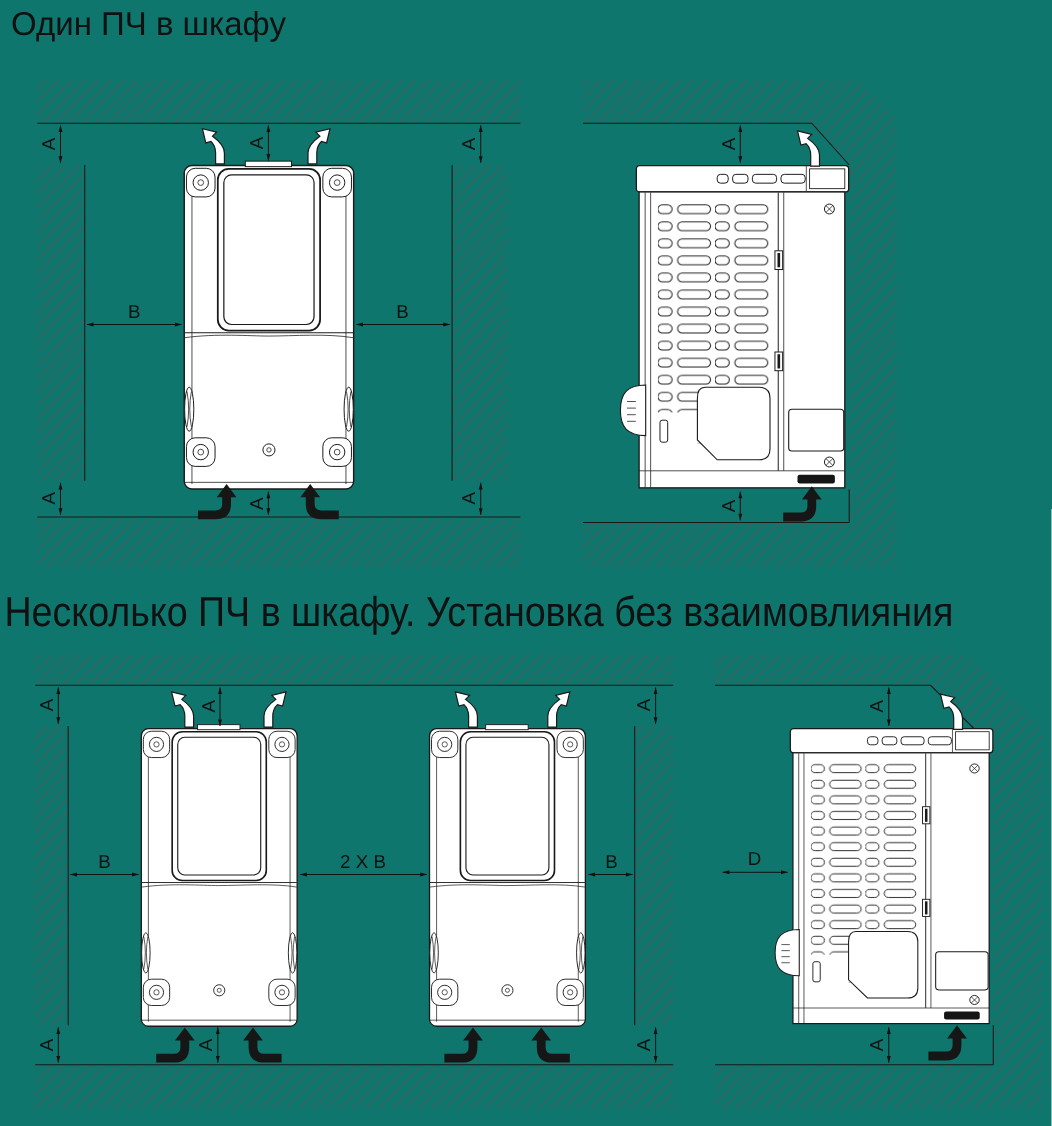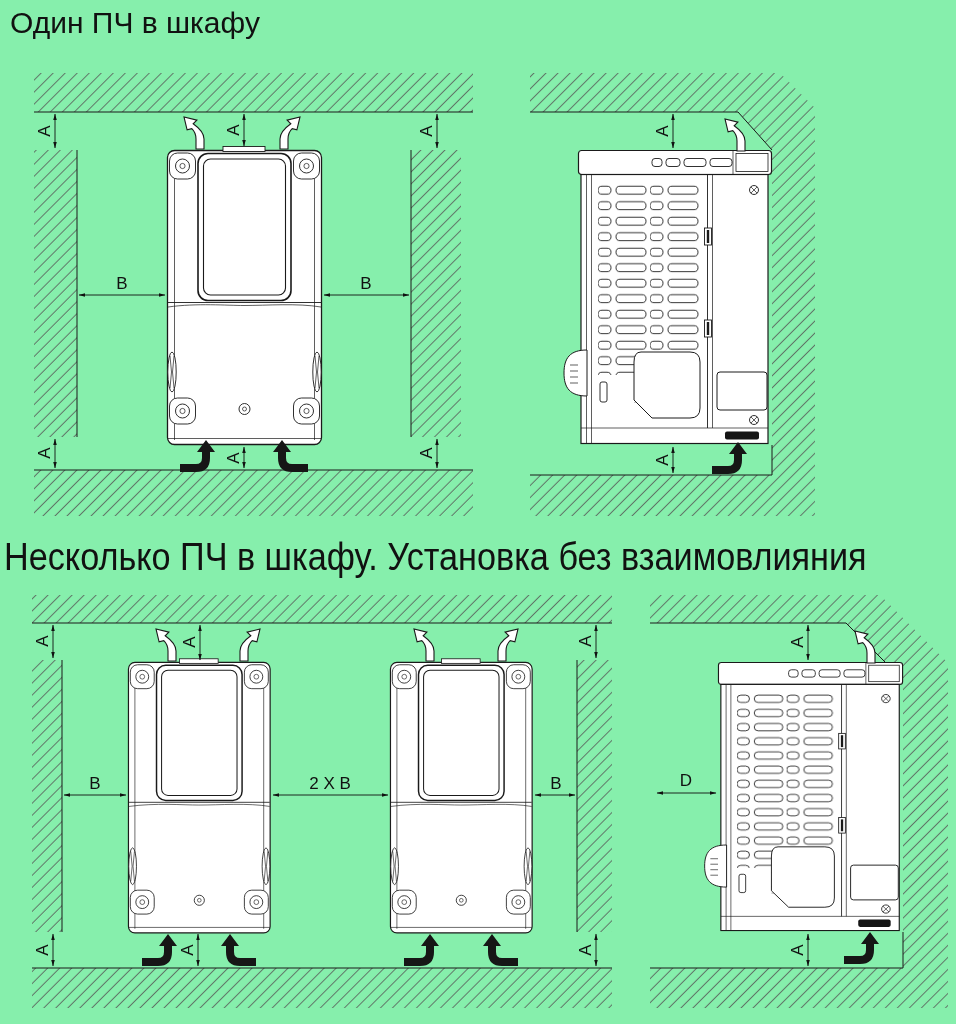--- a/index.html
+++ b/index.html
@@ -1,16 +1,16 @@
 <!DOCTYPE html>
 <html><head>
 <meta charset="utf-8">
 <style>
   html,body{margin:0;padding:0;background:#fff;}
-  .page{position:relative;width:956px;height:1024px;background:#86efac;overflow:hidden;
+  .page{position:relative;width:956px;height:1024px;background:#0f766e;overflow:hidden;
         font-family:"Liberation Sans",sans-serif;color:#111;}
   .title{position:absolute;white-space:nowrap;color:#111;font-weight:400;}
   #title1{left:10px;top:6px;font-size:30px;}
   #title2{left:4px;top:536px;font-size:38px;transform:scaleX(.90);transform-origin:0 0;}
   svg.diagram{position:absolute;left:0;top:0;}
   .dim-line{stroke:#111;stroke-width:.9;}
   .dim-label{font-size:17px;fill:#111;}
   .edge{stroke:#1a1a1a;stroke-width:1;fill:none;}
   .thin{stroke:#1a1a1a;stroke-width:.7;fill:none;}
   .med{stroke:#1a1a1a;stroke-width:.9;fill:none;}

